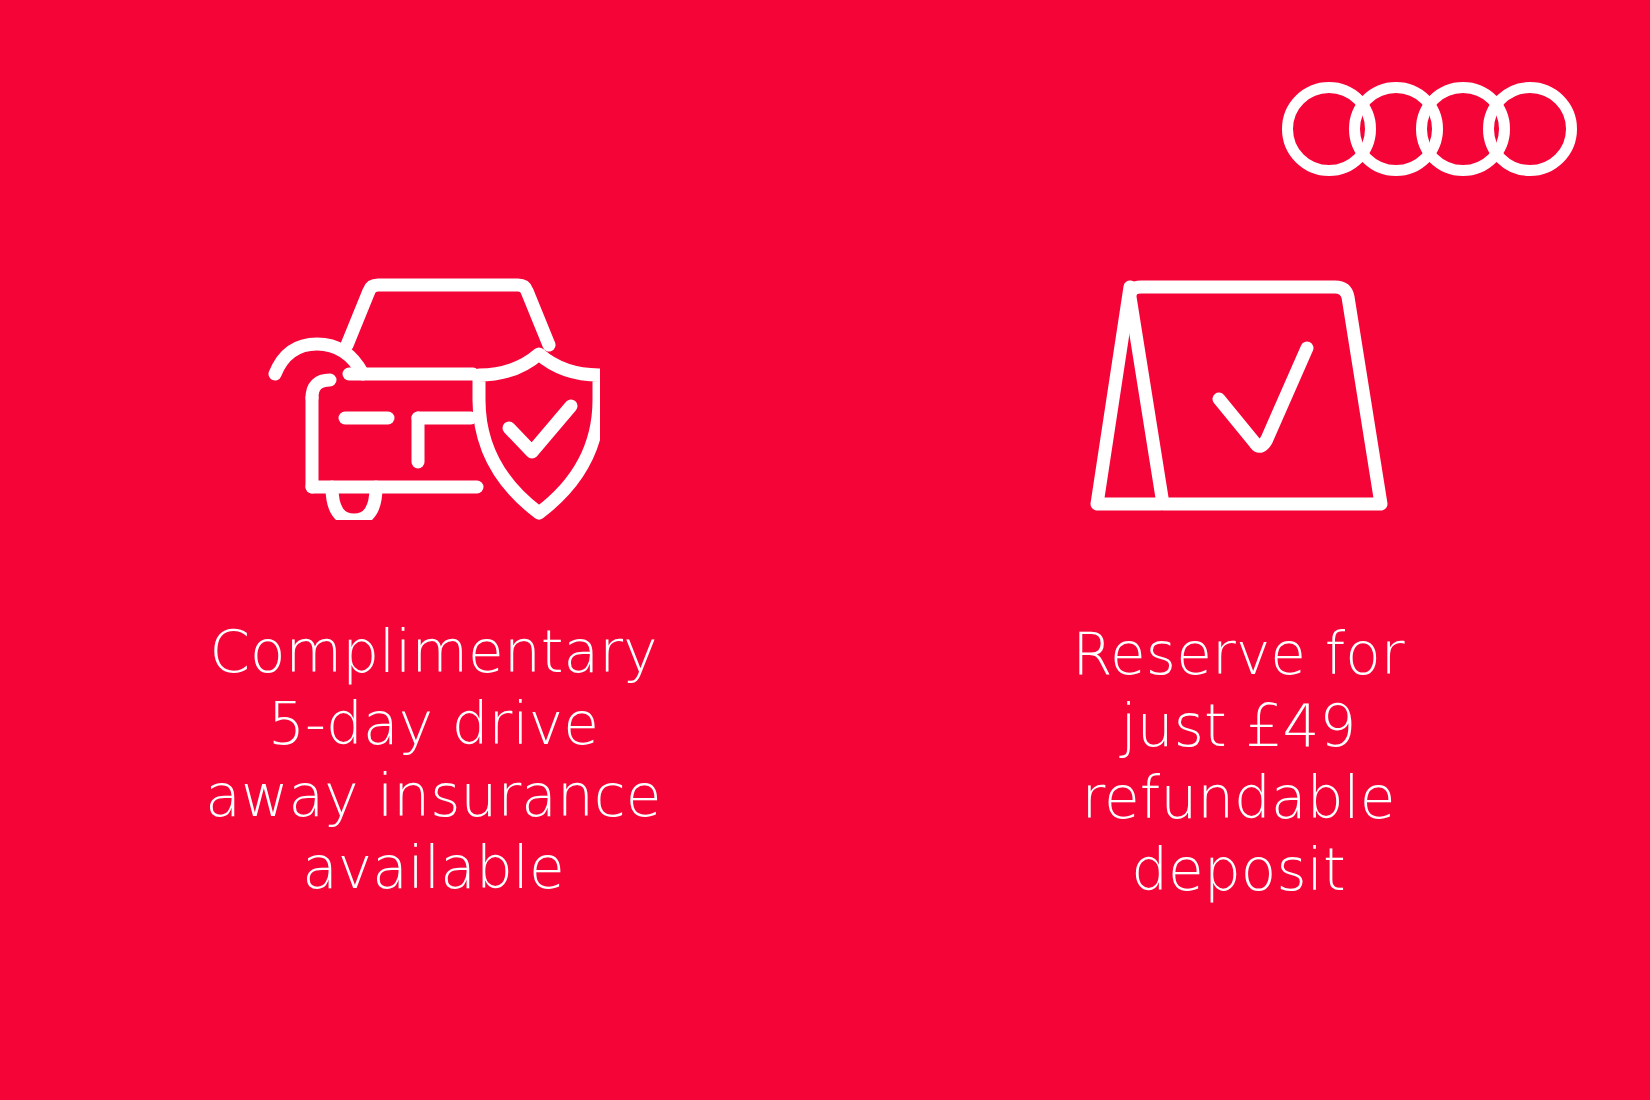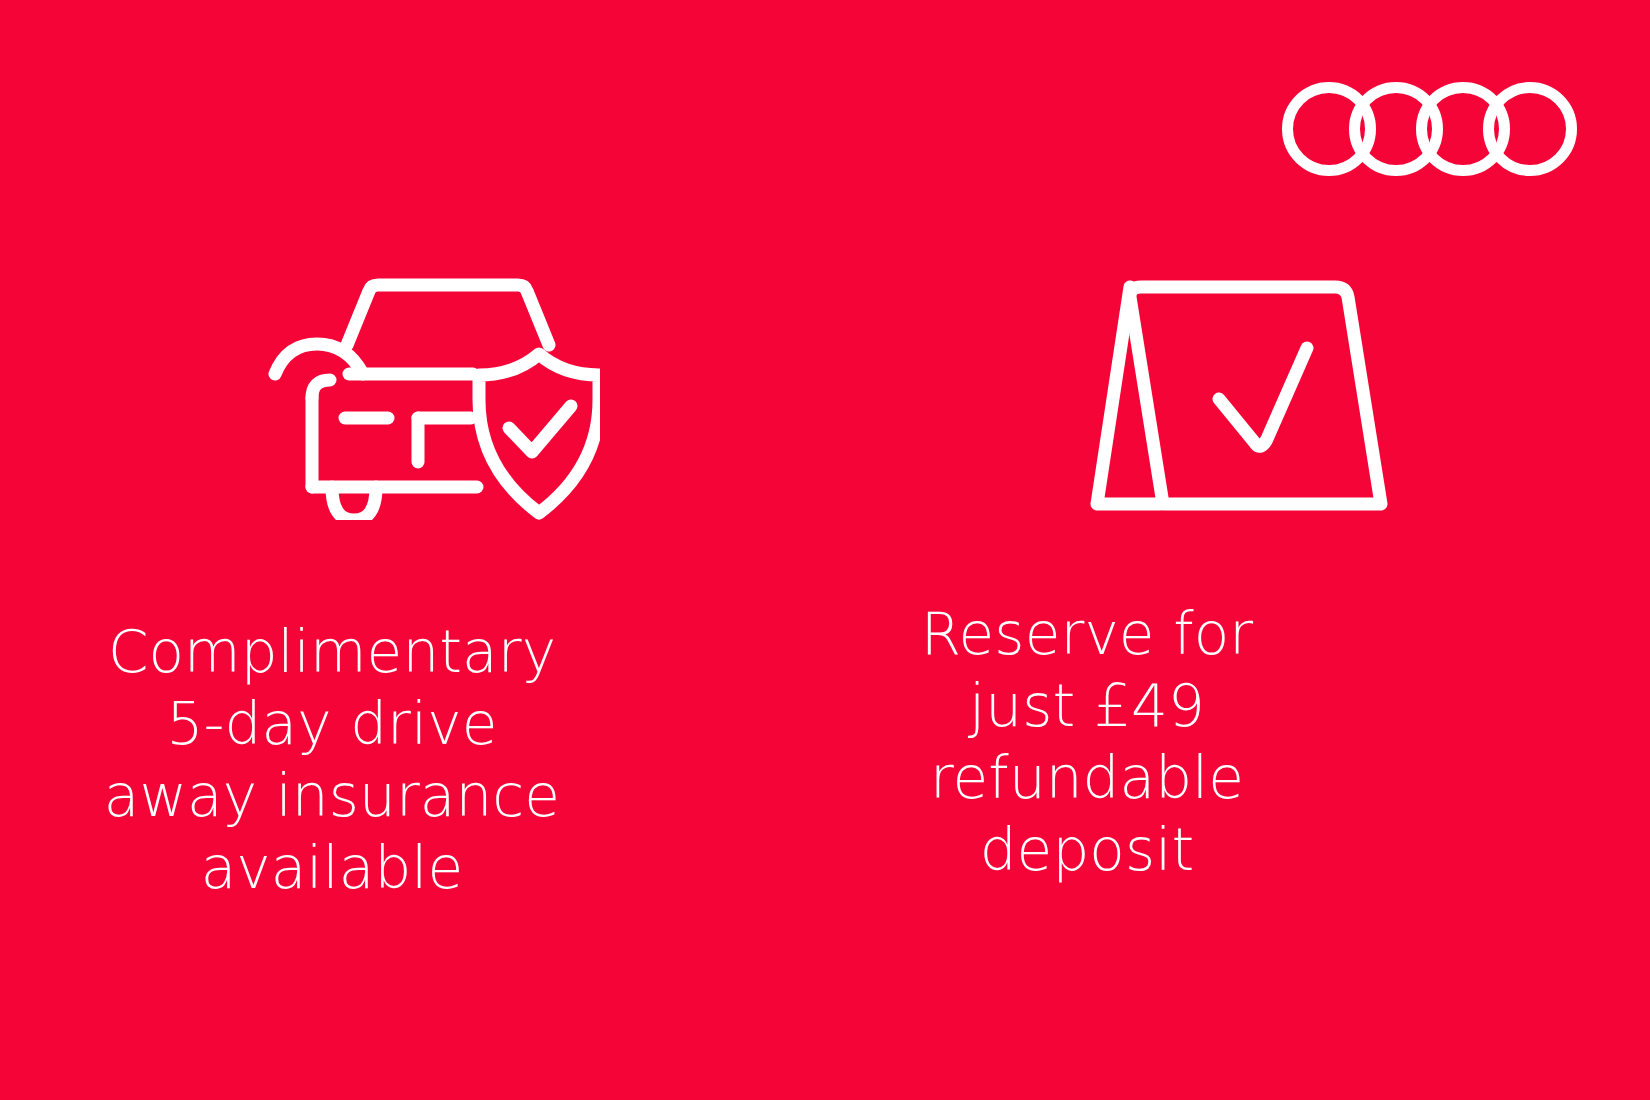--- a/index.html
+++ b/index.html
@@ -44,21 +44,21 @@
     width: 1650px;
     height: 1100px;
     display: flex;
     flex-direction: row;
     align-items: flex-start;
   }
   .feature-col {
     flex: 1 1 0;
     display: flex;
     flex-direction: column;
-    align-items: flex-start;
+    align-items: center;
   }
   #feature-col-insurance {
     padding-top: 272px;
     margin-left: 22px;
   }
   #feature-col-deposit {
     padding-top: 275px;
     margin-left: -18px;
   }
 
@@ -83,21 +83,21 @@
     font-size: 58px;
     line-height: 72px;
     letter-spacing: 0.1px;
     white-space: pre-line;
   }
   #caption-insurance {
     margin-top: 96px;
     width: 620px;
   }
   #caption-deposit {
-    margin-top: 80px;
+    margin-top: 100px;
     width: 520px;
   }
 </style>
 </head>
 <body>
 
 <div id="promo-panel" style="background: rgb(245, 5, 55);">
 
   <div id="brand-logo">
     <svg viewBox="0 0 296 106" xmlns="http://www.w3.org/2000/svg" fill="none" stroke="#ffffff" stroke-width="11">

